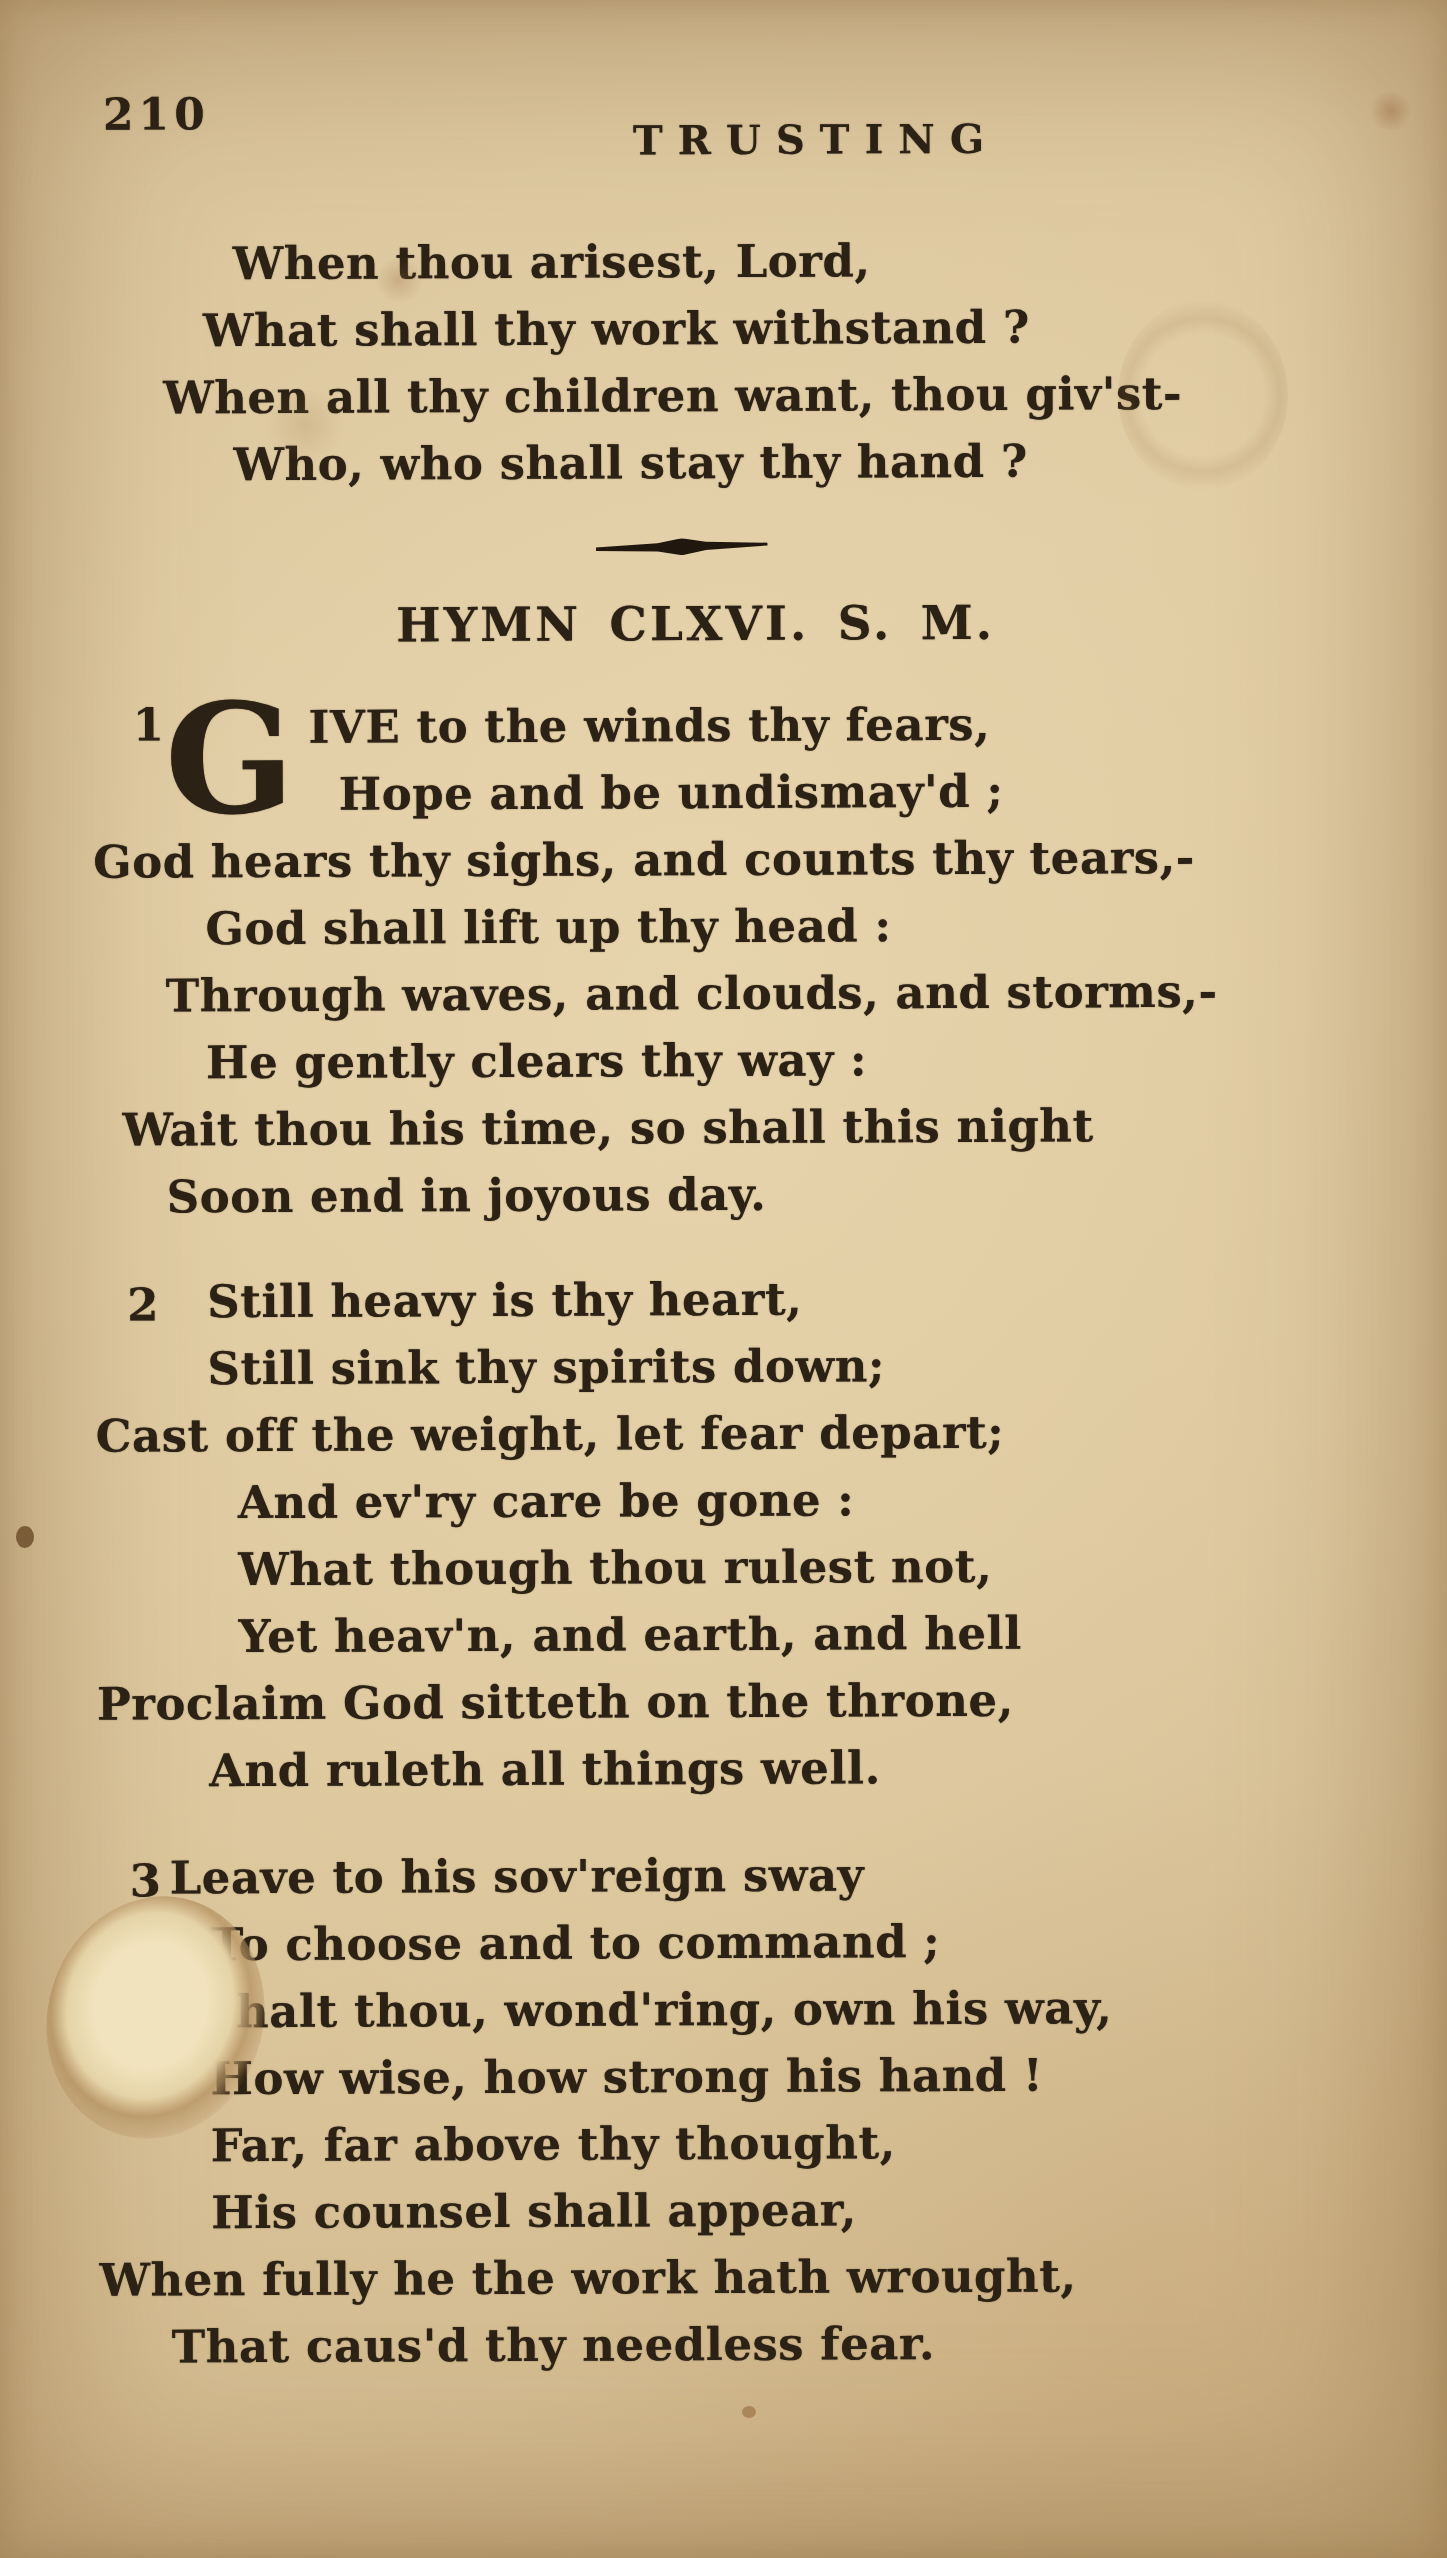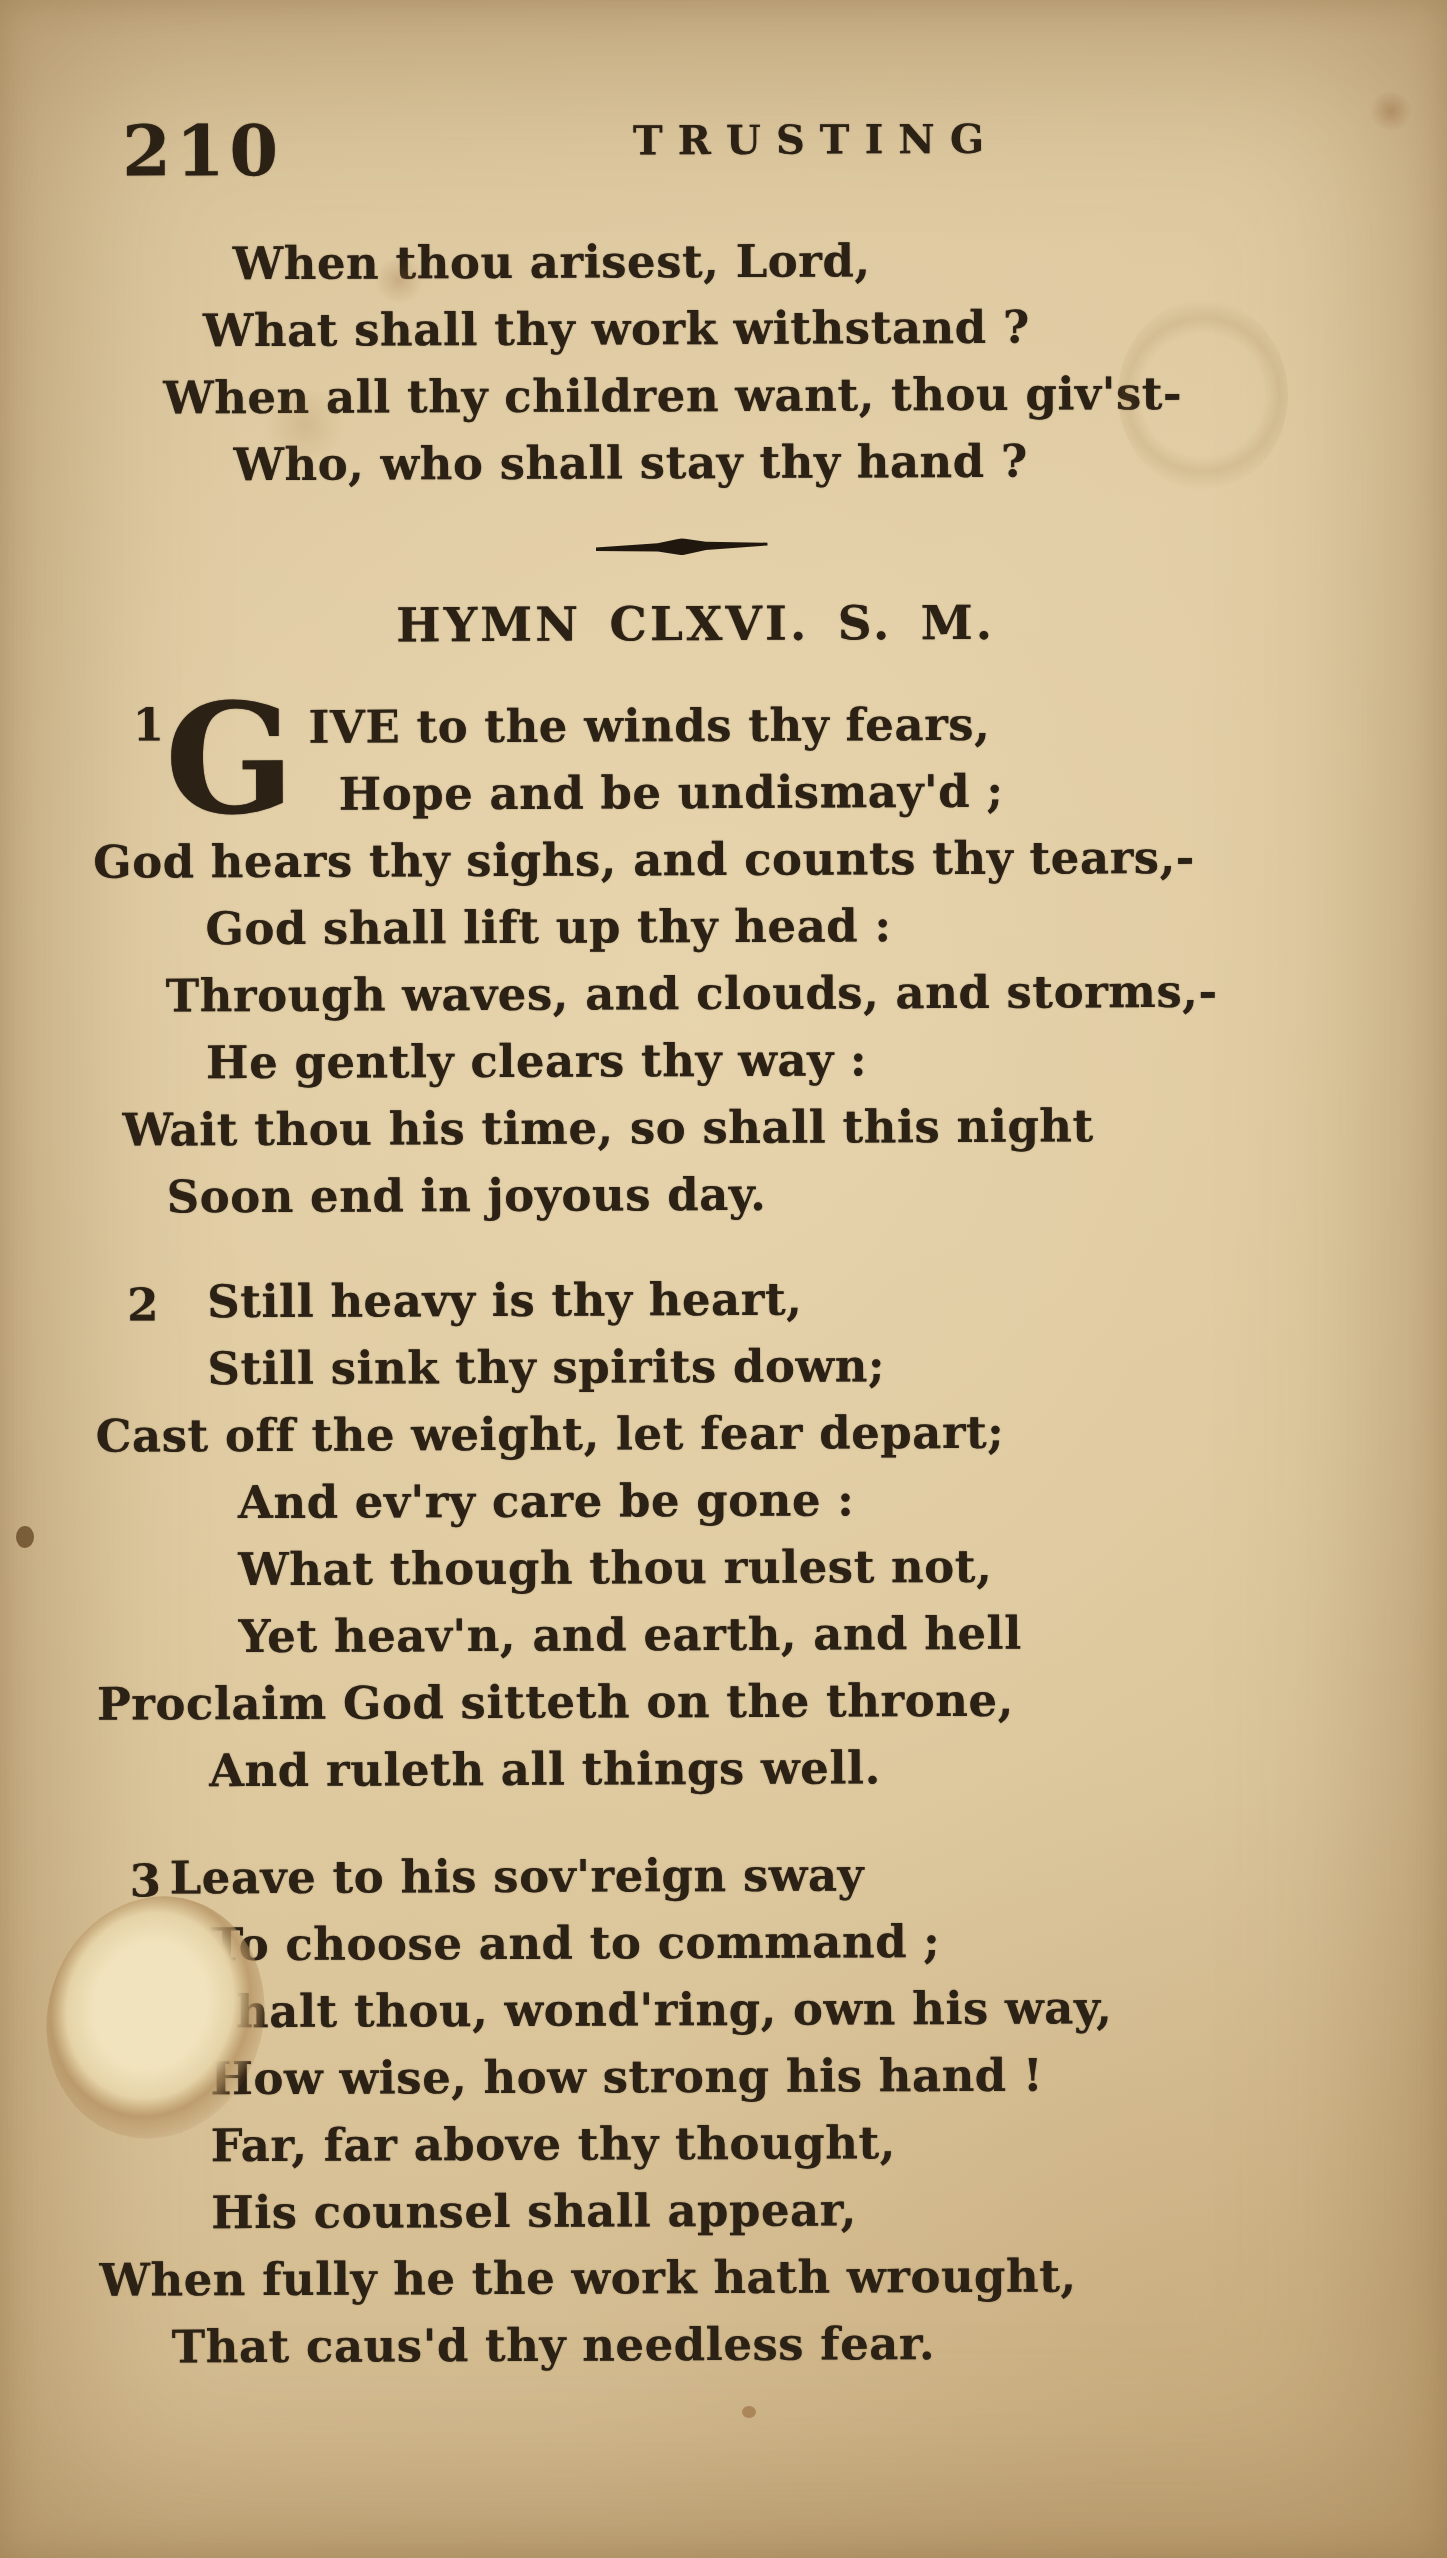--- a/index.html
+++ b/index.html
@@ -13,21 +13,21 @@
     position:absolute;inset:0;
     background:
       radial-gradient(ellipse 120% 85% at 48% 40%, rgba(238,222,184,.60), rgba(238,222,184,0) 72%),
       radial-gradient(ellipse 60% 30% at 80% 90%, rgba(184,150,100,.30), rgba(184,150,100,0) 70%),
       linear-gradient(160deg,#d4bd94 0%,#ddc79e 30%,#d9c297 62%,#ccb286 100%);
     box-shadow:inset 0 0 170px 45px rgba(128,92,48,.40), inset 0 0 36px rgba(115,82,40,.28);
     color:#2b2114;
   }
   .skew{position:absolute;inset:0;transform:rotate(-0.25deg);}
   .txt{font-weight:700;text-shadow:0 0 1.2px rgba(43,32,18,.65);}
-  .pgnum{position:absolute;left:108px;top:107px;font-size:70px;letter-spacing:5px;margin-left:19px;}
+  .pgnum{position:absolute;left:108px;top:86px;font-size:44px;letter-spacing:5px;}
   .running{position:absolute;left:638px;top:116px;font-size:40px;letter-spacing:15px;}
   section{position:absolute;left:95px;right:40px;}
   .vline{height:67px;line-height:67px;font-size:45px;white-space:nowrap;letter-spacing:.5px;}
   .vline[data-indent="0"]{margin-left:0;}
   .vline[data-indent="1"]{margin-left:28px;}
   .vline[data-indent="2"]{margin-left:72px;}
   .vline[data-indent="3"]{margin-left:112px;}
   .vline[data-indent="4"]{margin-left:142px;}
   .prelude{top:228px;}
   .divider{

